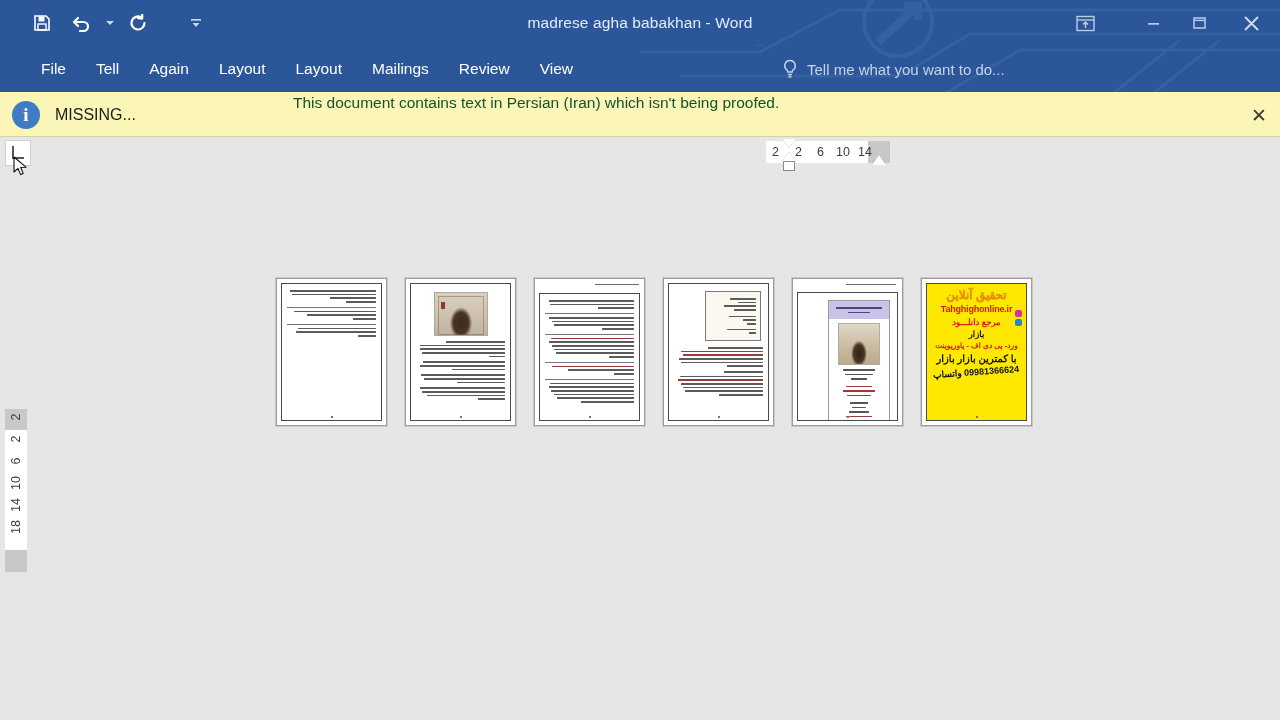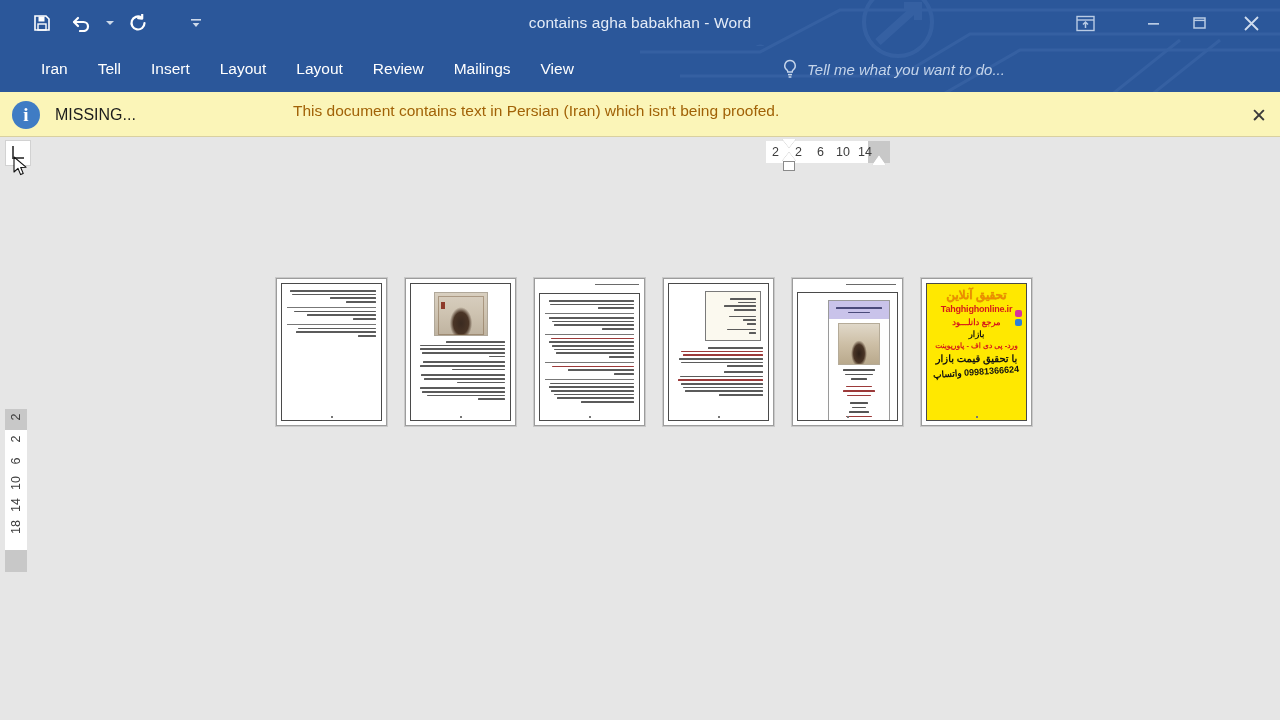--- a/index.html
+++ b/index.html
@@ -114,21 +114,20 @@
   }
   .tellme {
     position: absolute;
     left: 782px; top: 0;
     height: 46px;
     display: flex;
     align-items: center;
     gap: 9px;
     color: #c4d4ea;
     font-size: 15px;
-    font-style: italic;
   }
   .bulb { display: block; }
 
   
   .notif {
     position: absolute;
     left: 0; top: 92px;
     width: 1280px; height: 45px;
     background: #fbf5b8;
     border-bottom: 1px solid #d9d0a0;
@@ -148,24 +147,24 @@
   }
   .notif-label {
     position: absolute;
     left: 55px; top: 92px;
     height: 45px; line-height: 45px;
     font-size: 16px;
     color: #1c1c1c;
   }
   .notif-msg {
     position: absolute;
-    left: 293px; top: 88px;
+    left: 293px; top: 80px;
     height: 27px; line-height: 45px;
     font-size: 15.5px;
-    color: #a16207;
+    color: #14532d;
   }
   .notif-btn {
     position: absolute;
     left: 877px; top: 99px;
     width: 180px; height: 31px;
     background: #fffef4;
     border: 1px solid #9a9a8a;
     font-size: 15.5px;
     color: #1c1c1c;
     display: flex; align-items: center; justify-content: center;
@@ -531,21 +530,21 @@
         </svg>
       </div>
       <div class="qat-caret" style="margin-left:30px">
         <svg width="12" height="12" viewBox="0 0 12 12">
           <rect x="1" y="2" width="10" height="1.6" fill="#cdd9ea"></rect>
           <path d="M2.6 6 L9.4 6 L6 10 Z" fill="#cdd9ea"></path>
         </svg>
       </div>
     </div>
 
-    <div class="win-title">contains agha babakhan - Word</div>
+    <div class="win-title">madrese agha babakhan - Word</div>
 
     <div class="win-ctrls">
       <div class="win-btn ribopt">
         <svg width="19" height="17" viewBox="0 0 19 17">
           <rect x="1" y="1.5" width="17" height="14" fill="none" stroke="#b9cbe4" stroke-width="1.4"></rect>
           <line x1="1" y1="5" x2="18" y2="5" stroke="#b9cbe4" stroke-width="1.4"></line>
           <path d="M9.5 13 L9.5 7 M7 9.5 L9.5 7 L12 9.5" fill="none" stroke="#b9cbe4" stroke-width="1.5"></path>
         </svg>
       </div>
       <div class="win-btn">
@@ -574,27 +573,27 @@
         <path d="M40 76 L260 76 L330 34 L640 34"></path>
         <path d="M300 96 L380 50 L640 50"></path>
         <path d="M470 96 L540 40"></path>
         <path d="M510 96 L580 40"></path>
       </g>
       <circle cx="258" cy="22" r="34" fill="none" stroke="#3e69aa" stroke-width="4"></circle>
       <path d="M238 42 L278 6 M264 6 L278 6 L278 20" stroke="#3e69aa" stroke-width="8" fill="none"></path>
     </svg>
 
     <div class="tabs">
-      <div class="tab">Iran</div>
+      <div class="tab">File</div>
       <div class="tab">Tell</div>
-      <div class="tab">Insert</div>
+      <div class="tab">Again</div>
       <div class="tab">Layout</div>
       <div class="tab">Layout</div>
+      <div class="tab">Mailings</div>
       <div class="tab">Review</div>
-      <div class="tab">Mailings</div>
       <div class="tab">View</div>
     </div>
 
     <div class="tellme">
       <svg class="bulb" width="16" height="20" viewBox="0 0 16 20">
         <path d="M8 1.5 a5.2 5.2 0 0 1 3.2 9.3 c-.7.6-1 1.3-1 2.1 h-4.4 c0-.8-.3-1.5-1-2.1 A5.2 5.2 0 0 1 8 1.5Z" fill="none" stroke="#c4d4ea" stroke-width="1.5"></path>
         <line x1="6" y1="15.6" x2="10" y2="15.6" stroke="#c4d4ea" stroke-width="1.5"></line>
         <line x1="6.6" y1="18" x2="9.4" y2="18" stroke="#c4d4ea" stroke-width="1.5"></line>
       </svg>
       <span>Tell me what you want to do...</span>
@@ -773,21 +772,21 @@
       <div class="pg-dot"></div>
     </div>
 
     <div class="page">
       <div class="ad">
         <div class="ad-t1">تحقیق آنلاین</div>
         <div class="ad-t2">Tahghighonline.ir</div>
         <div class="ad-t3">مرجع دانلـــود</div>
         <div class="ad-t4">بازار</div>
         <div class="ad-t5">ورد- پی دی اف - پاورپوینت</div>
-        <div class="ad-t6">با تحقیق قیمت بازار</div>
+        <div class="ad-t6">با کمترین بازار بازار</div>
         <div class="ad-t7">09981366624 واتساپ</div>
         <div class="ad-icons">
           <div class="ad-ico" style="background:#d6319e"></div>
           <div class="ad-ico" style="background:#2f7fd6"></div>
         </div>
       </div>
       <div class="pg-dot"></div>
     </div>
 
   </div>

